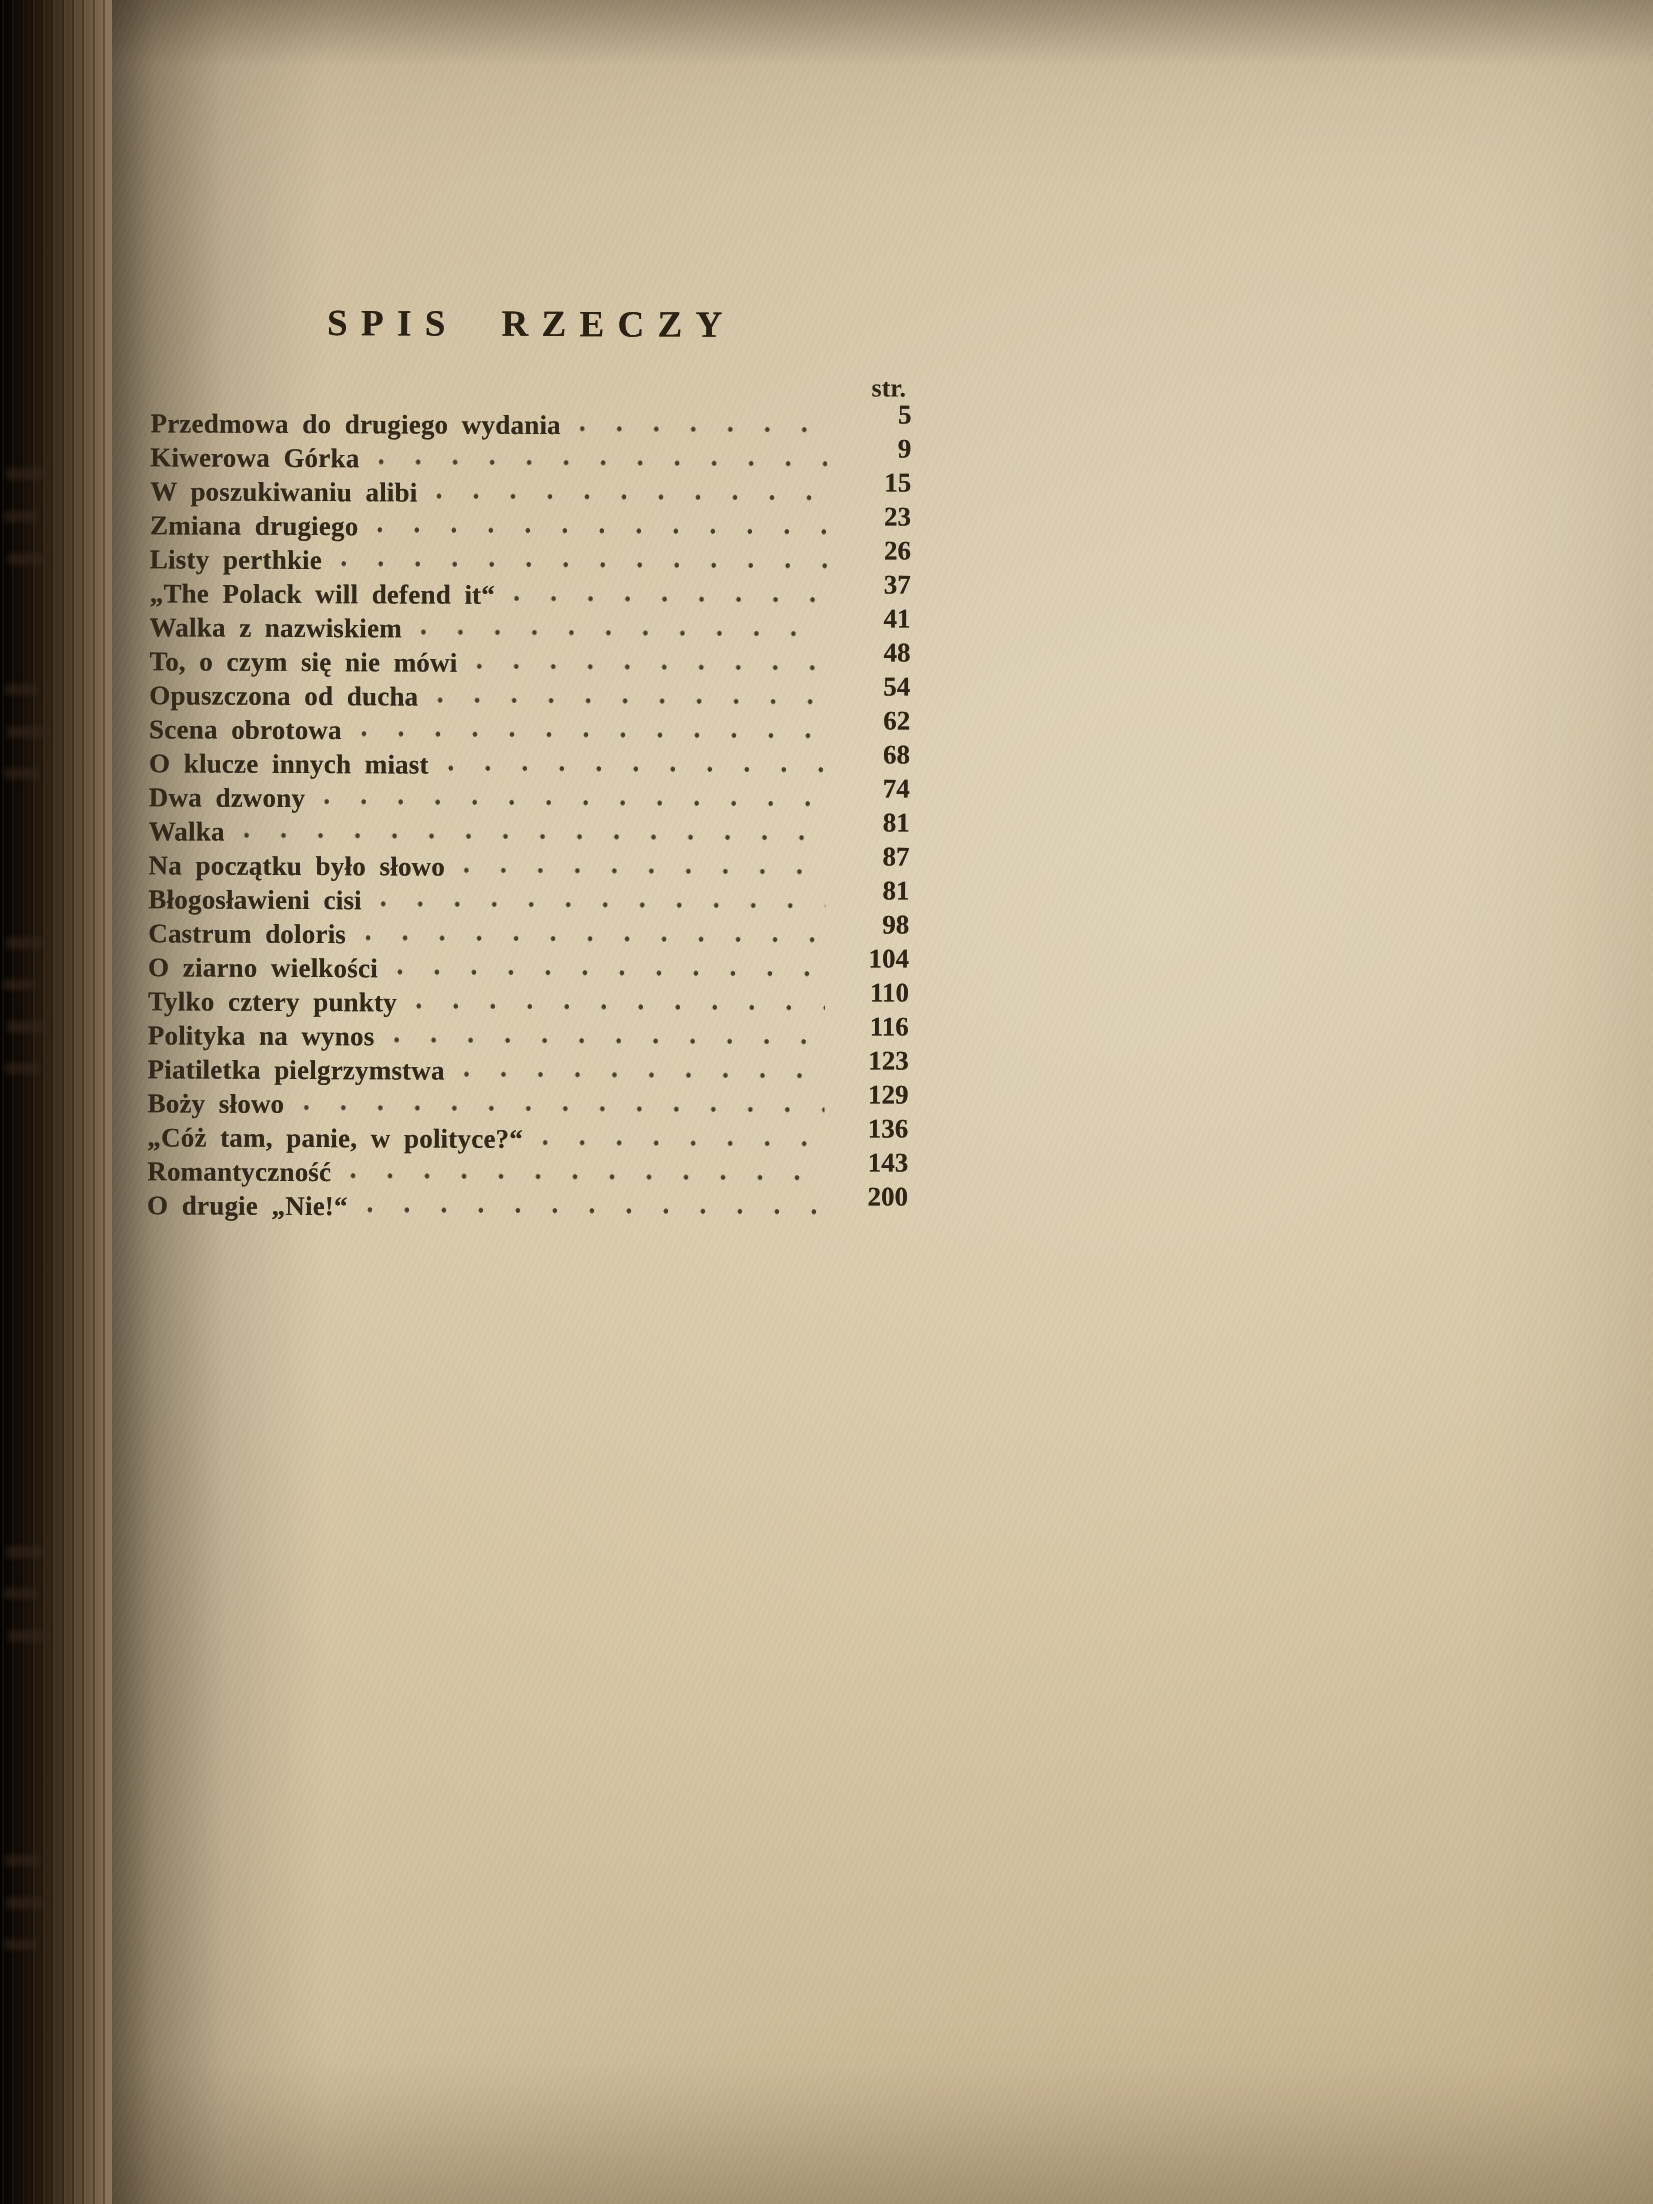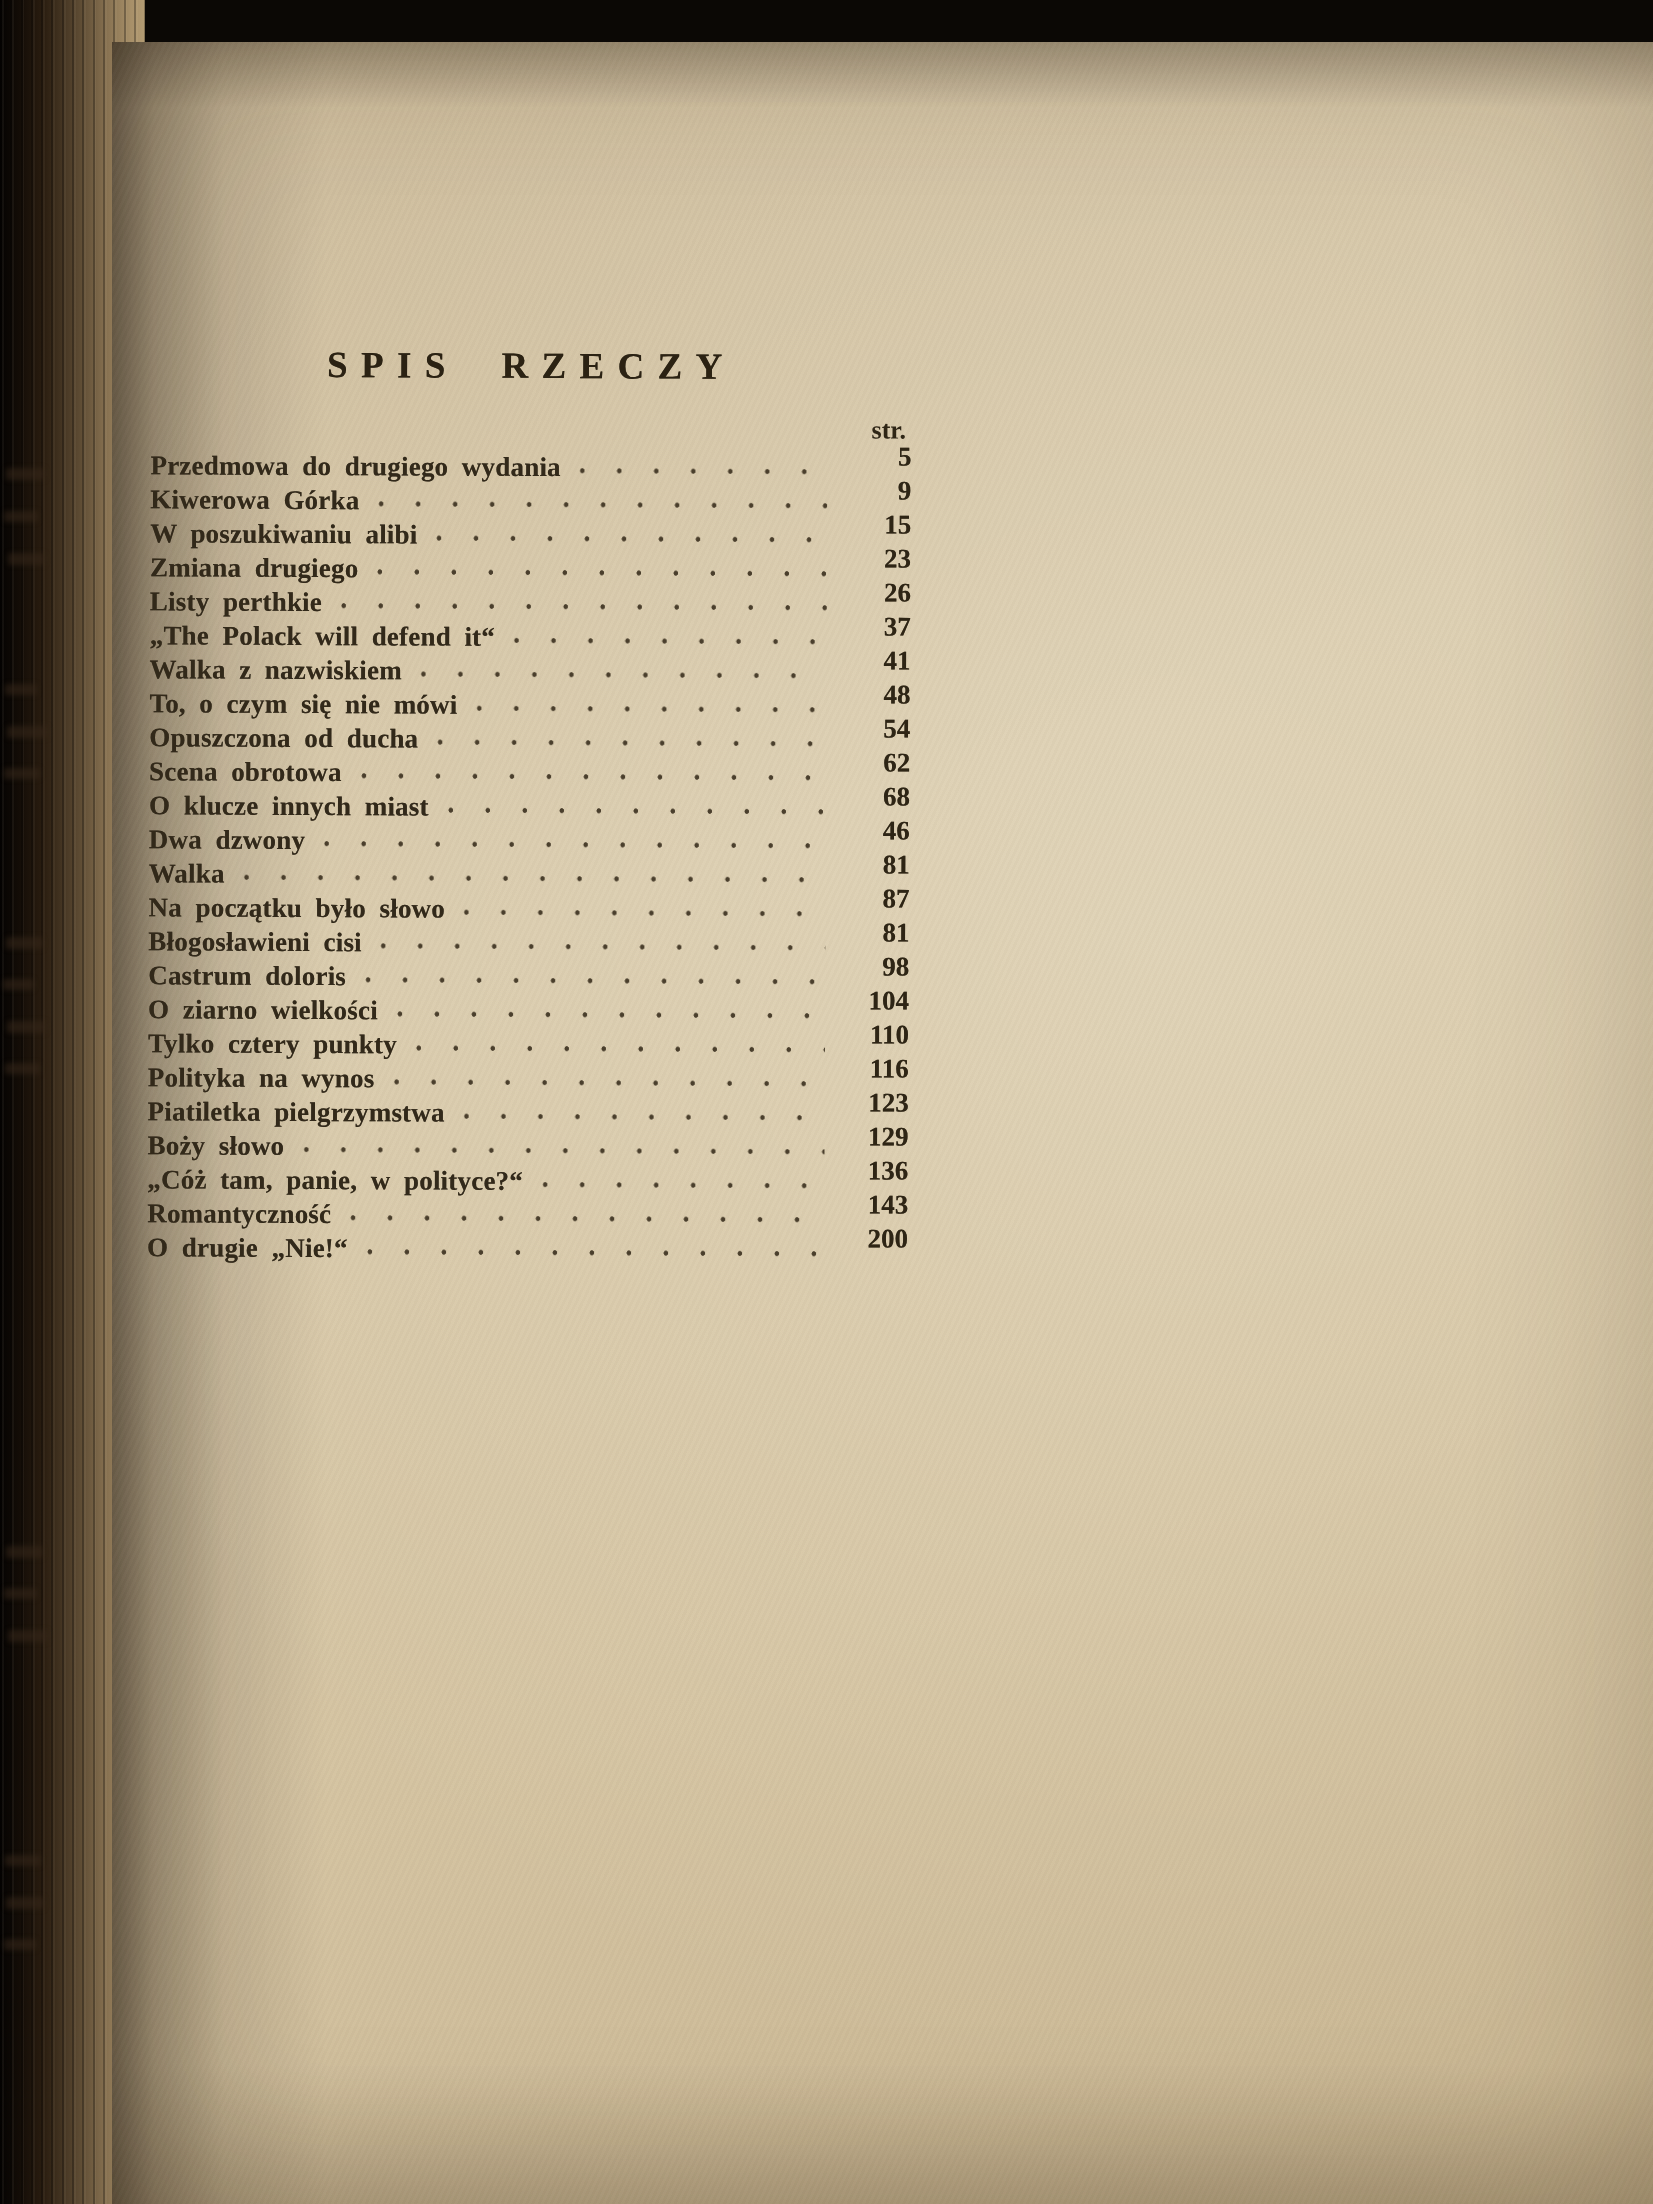--- a/index.html
+++ b/index.html
@@ -48,21 +48,20 @@
         rgba(255,252,238,0.22), rgba(255,252,238,0) 62%),
       linear-gradient(90deg,
         rgba(22,13,5,0.55) 0px, rgba(22,13,5,0.30) 42px,
         rgba(22,13,5,0.10) 112px, rgba(22,13,5,0.0) 215px),
       linear-gradient(180deg,
         rgba(30,20,10,0.28) 0px, rgba(30,20,10,0.0) 66px),
       linear-gradient(0deg,
         rgba(45,30,14,0.16) 0px, rgba(45,30,14,0.0) 141px),
       linear-gradient(160deg, #cdbc9c 0%, #d8c9aa 38%, #d4c3a1 68%, #c7b48f 100%);
     box-shadow: inset 0 0 178px rgba(60,42,20,0.22);
-    margin-top: 42px;
   }
 
   
   .content {
     position: absolute;
     left: 37px;
     top: 302px;
     width: 761px;
     transform: rotate(0.25deg);
     color: #2f2616;
@@ -208,21 +207,21 @@
     <span class="toc-page-num">62</span>
   </div>
           <div class="toc-row">
     <span class="toc-entry-title">O klucze innych miast</span>
     <span class="toc-leader"></span>
     <span class="toc-page-num">68</span>
   </div>
           <div class="toc-row">
     <span class="toc-entry-title">Dwa dzwony</span>
     <span class="toc-leader"></span>
-    <span class="toc-page-num">46</span>
+    <span class="toc-page-num">74</span>
   </div>
           <div class="toc-row">
     <span class="toc-entry-title">Walka</span>
     <span class="toc-leader"></span>
     <span class="toc-page-num">81</span>
   </div>
           <div class="toc-row">
     <span class="toc-entry-title">Na początku było słowo</span>
     <span class="toc-leader"></span>
     <span class="toc-page-num">87</span>

